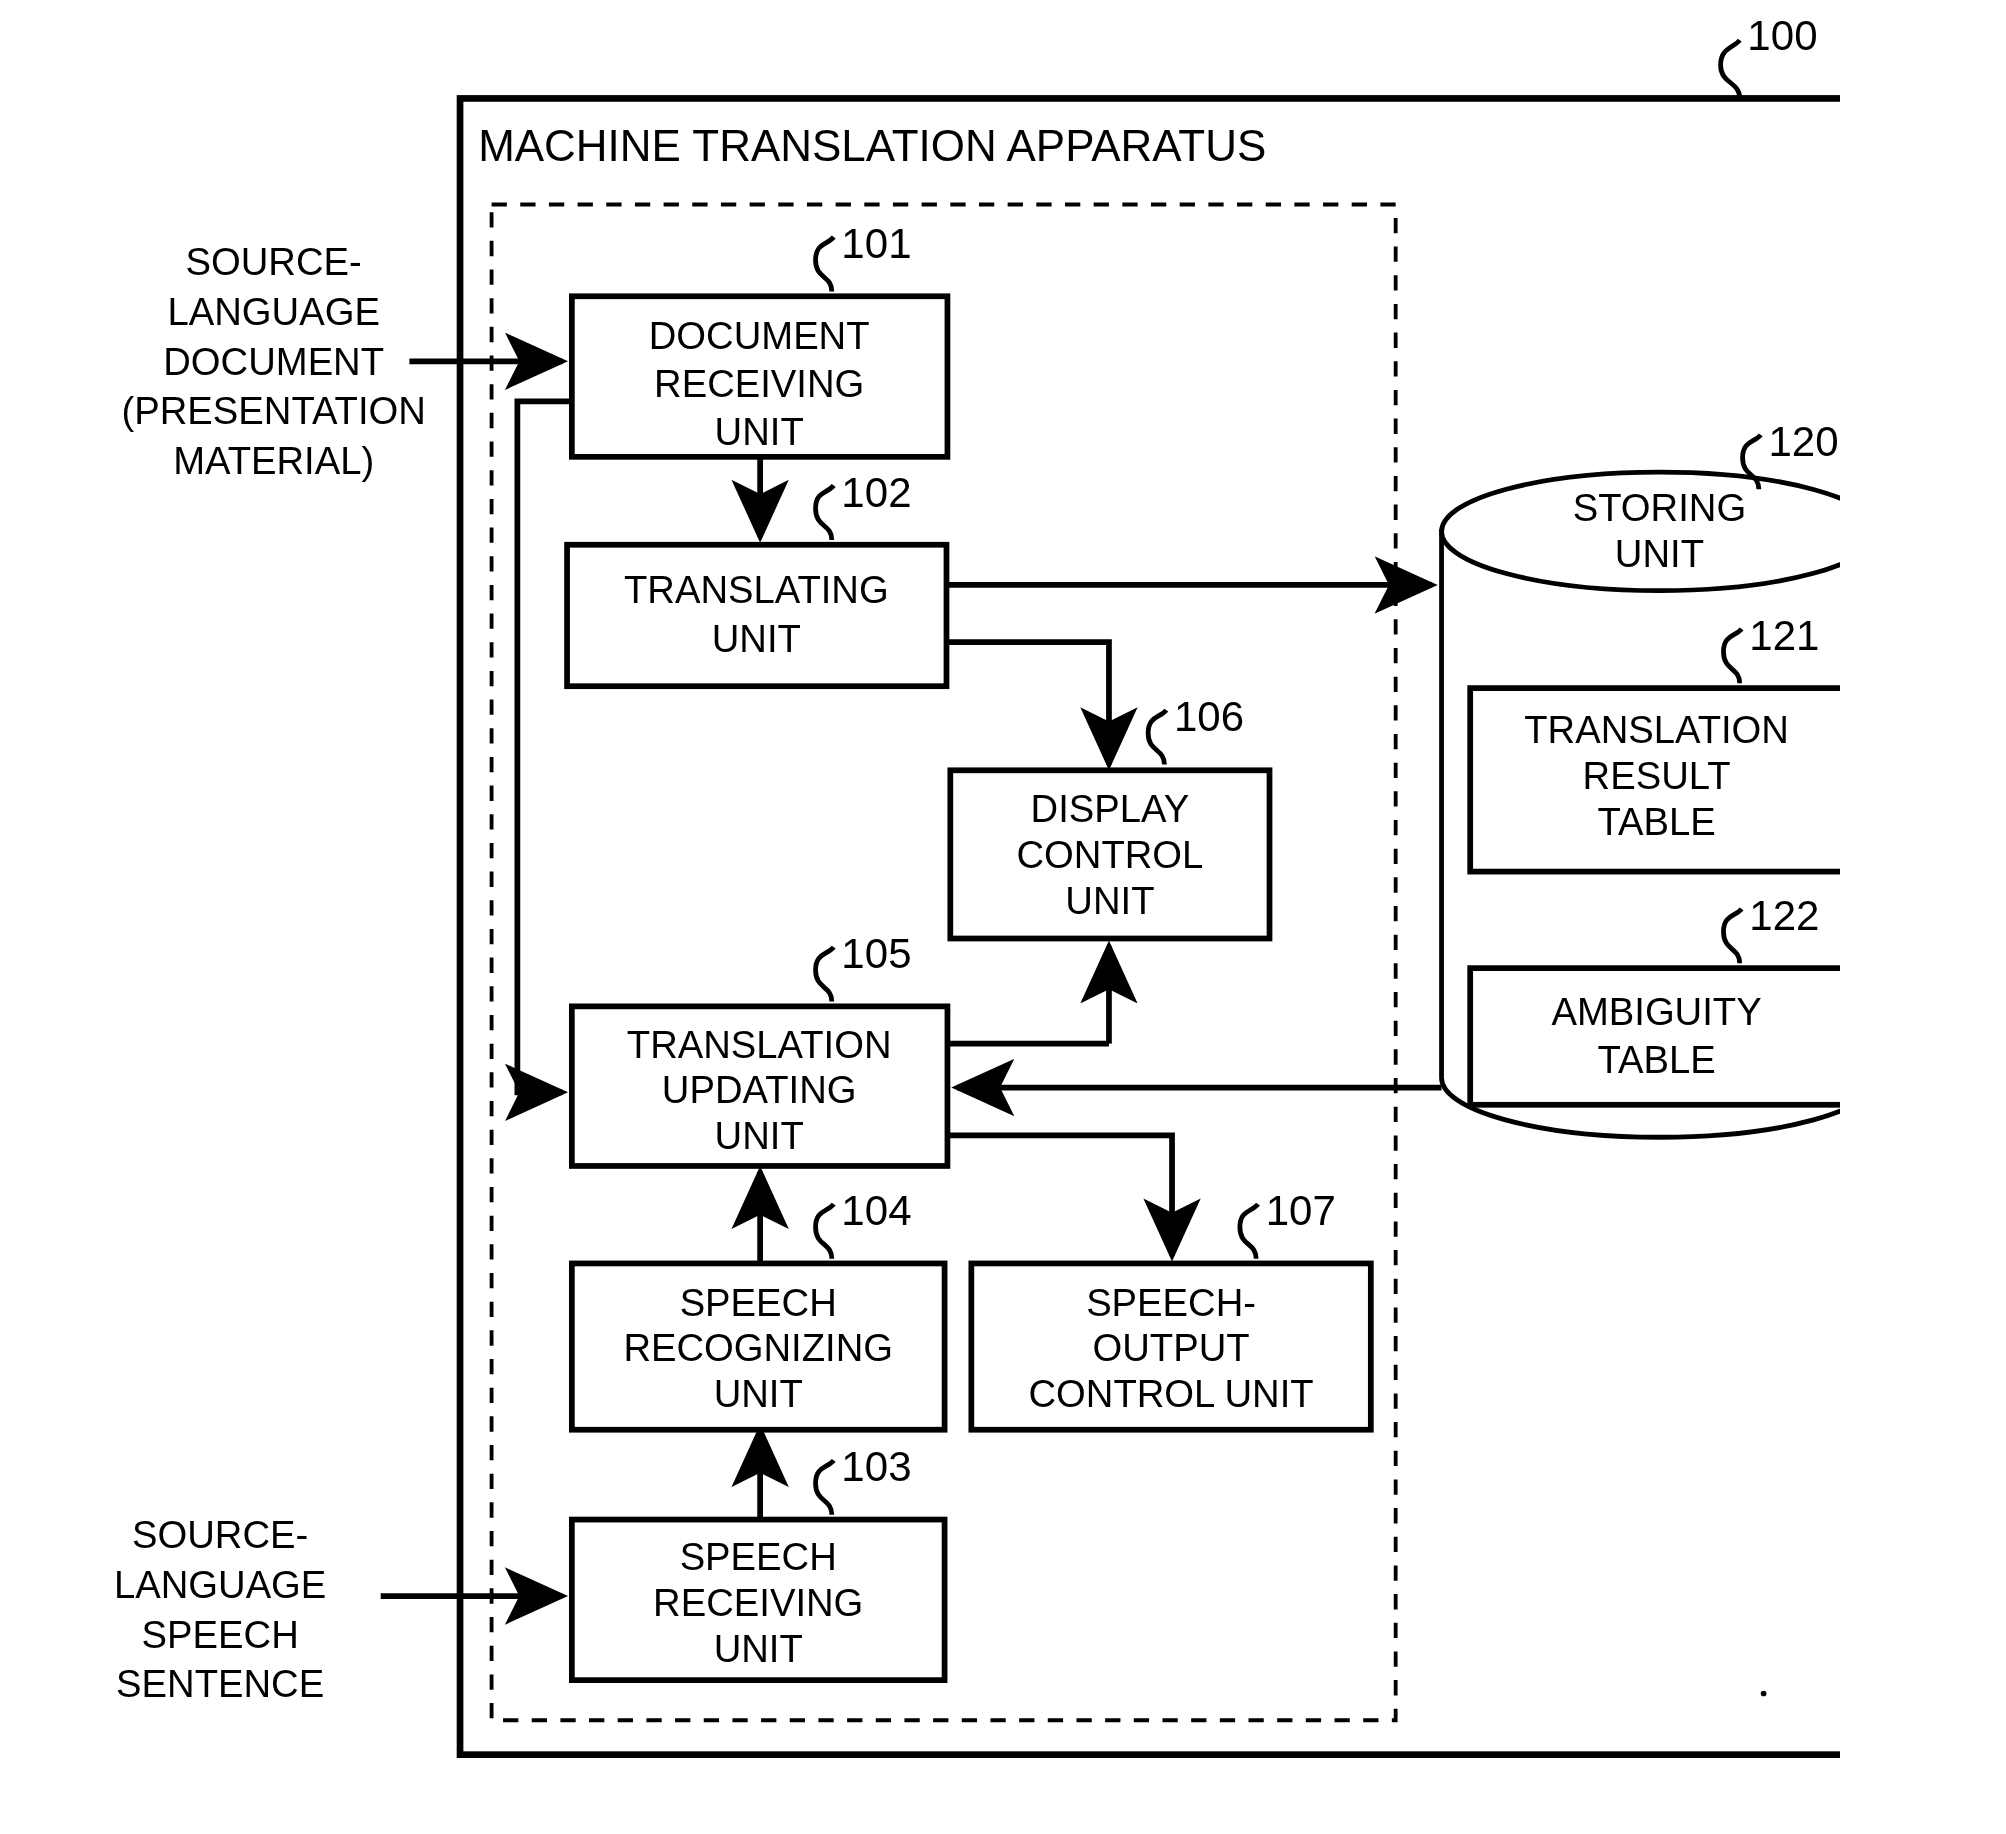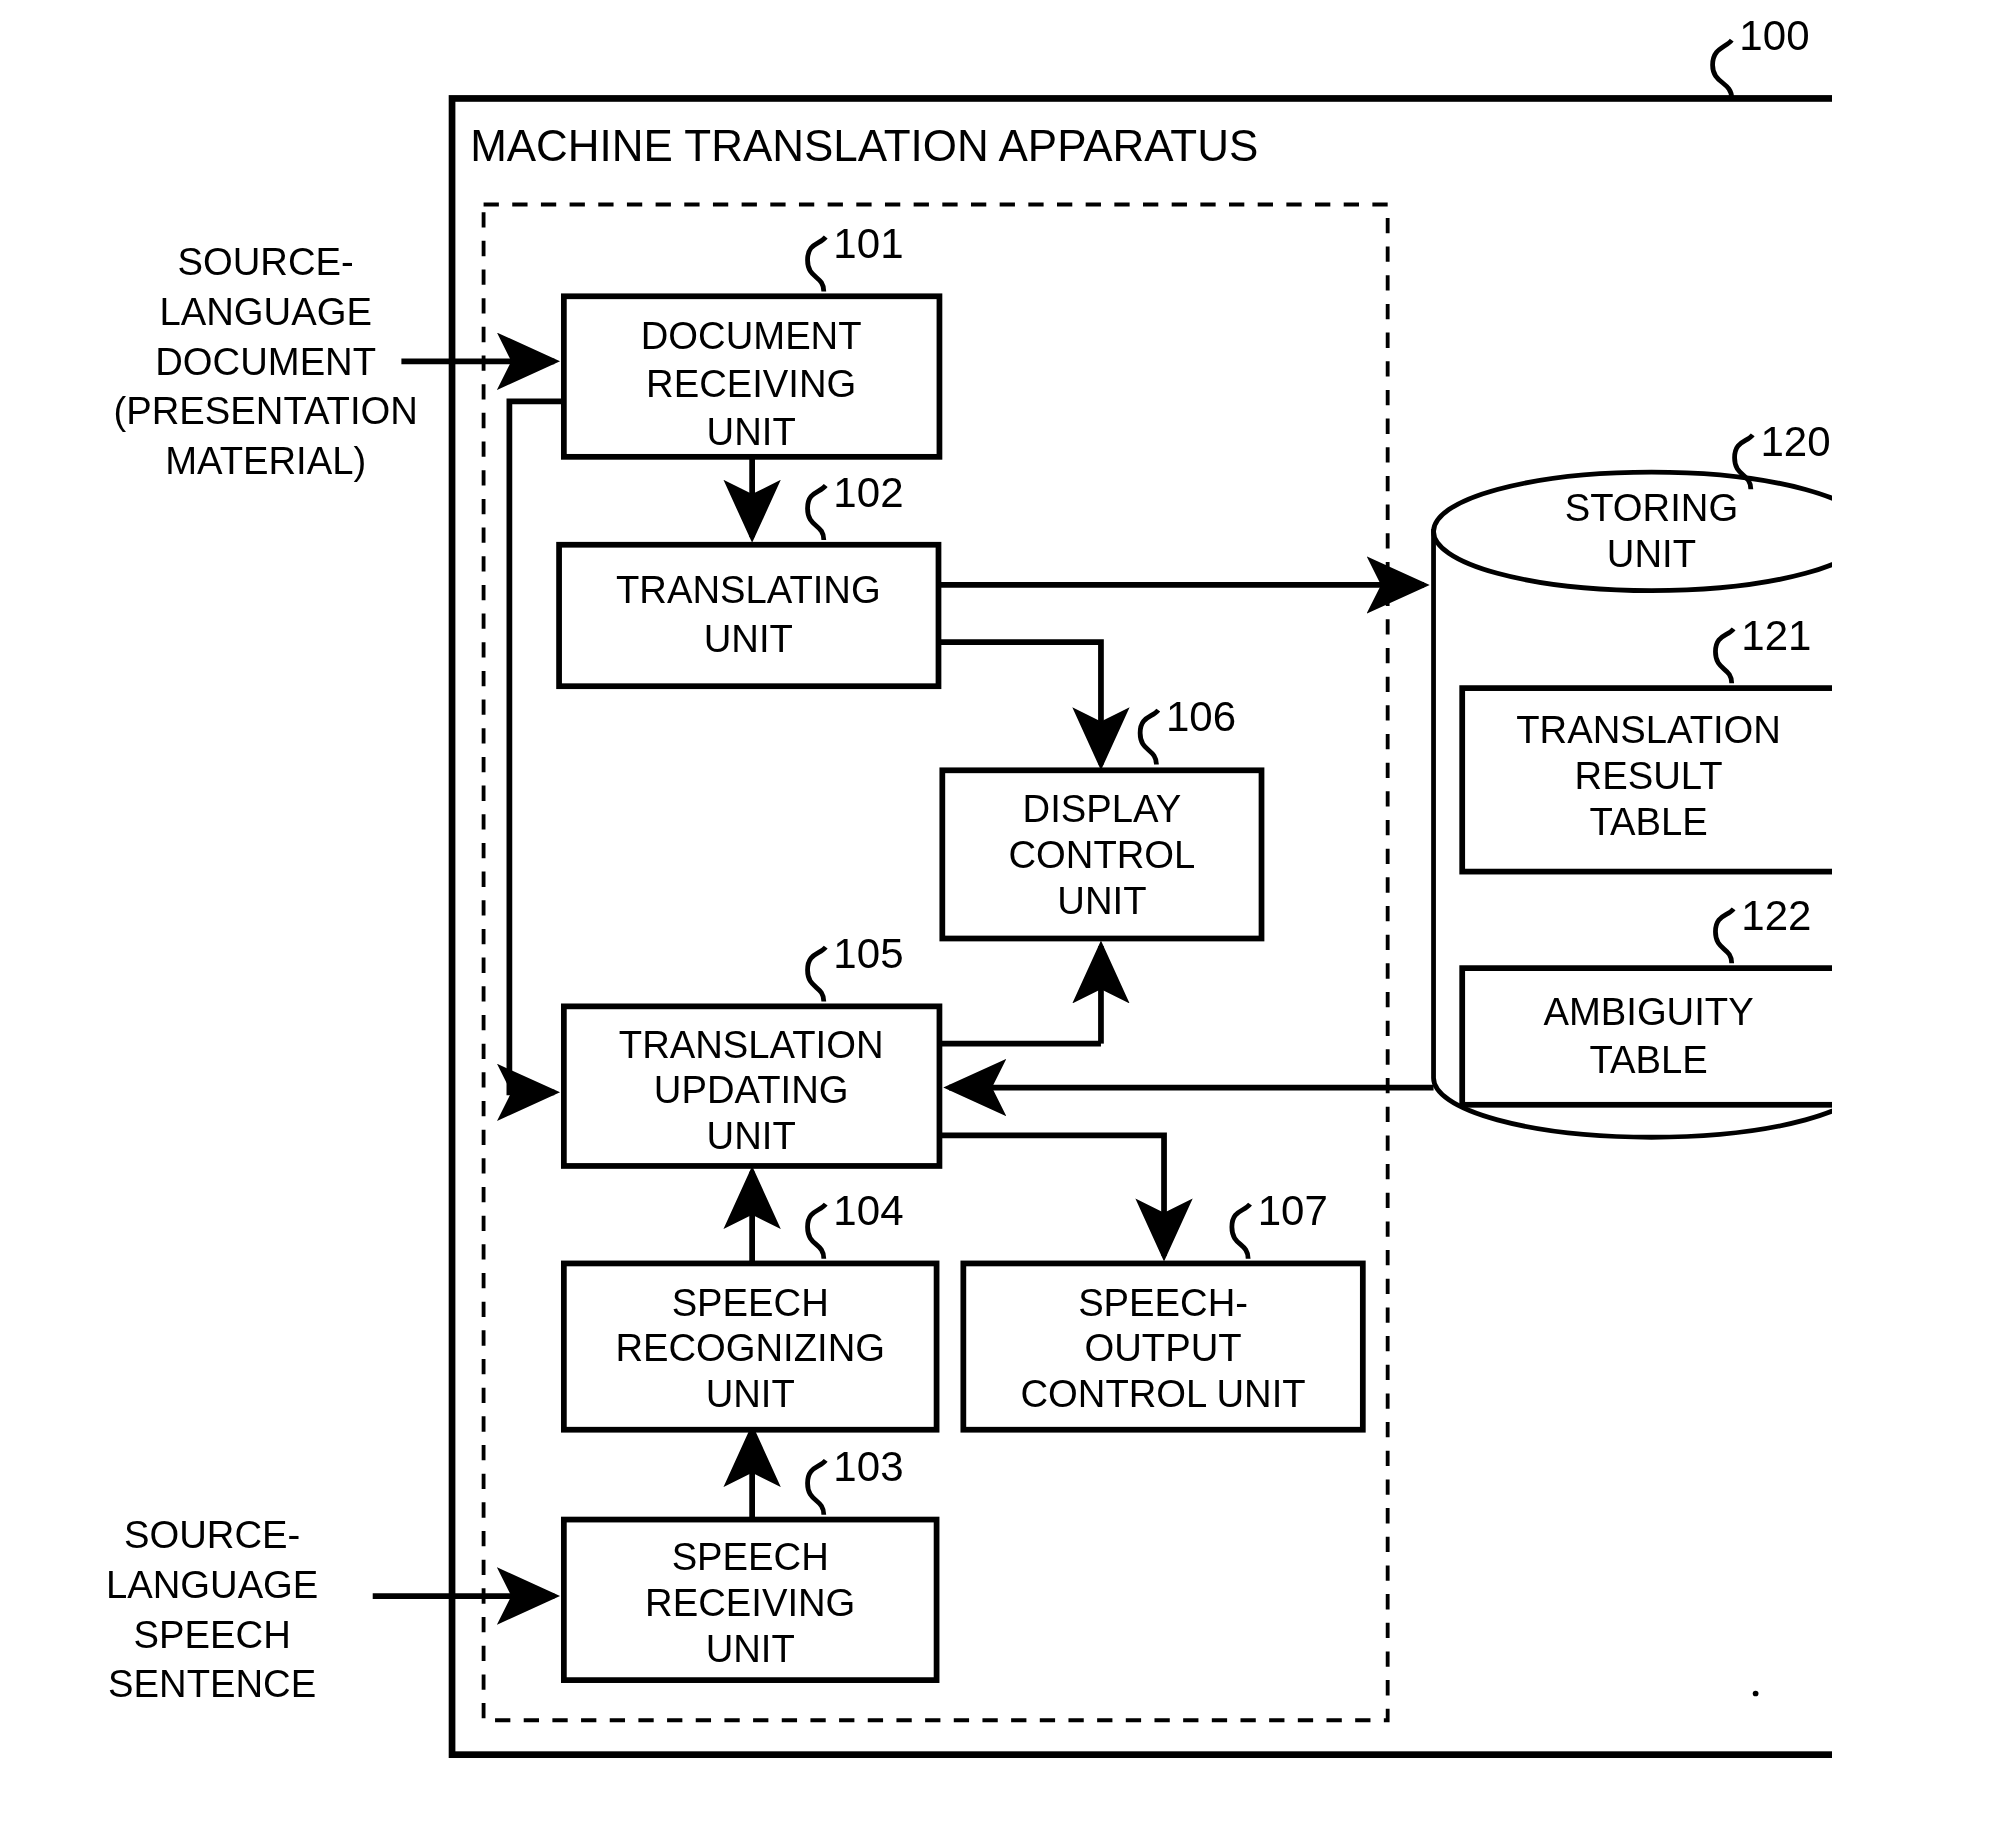--- a/index.html
+++ b/index.html
@@ -1,17 +1,17 @@
 <!DOCTYPE html>
 <html><head>
 <meta charset="utf-8">
 <style>
   html,body{margin:0;padding:0;background:#ffffff;}
   body{width:2006px;height:1834px;font-family:"Liberation Sans",sans-serif;}
-  #stage{position:relative;width:1832px;height:1834px;overflow:hidden;background:#fff;}
+  #stage{position:relative;width:1832px;height:1834px;overflow:hidden;background:#fff;margin-left:8px;}
   svg{display:block;}
   text{font-family:"Liberation Sans",sans-serif;fill:#000;}
   .boxlabel{font-size:40px;text-anchor:middle;dominant-baseline:middle;}
   .reflabel{font-size:44px;text-anchor:start;}
   .extlabel{font-size:40px;text-anchor:middle;}
   .apptitle{font-size:46px;text-anchor:start;}
   .cyllabel{font-size:40px;text-anchor:middle;}
   .solidbox{stroke:#000;stroke-width:6;fill:#fff;}
   .outerbox{stroke:#000;stroke-width:7;fill:none;}
   .dashbox{stroke:#000;stroke-width:4;fill:none;stroke-dasharray:16 14;}

